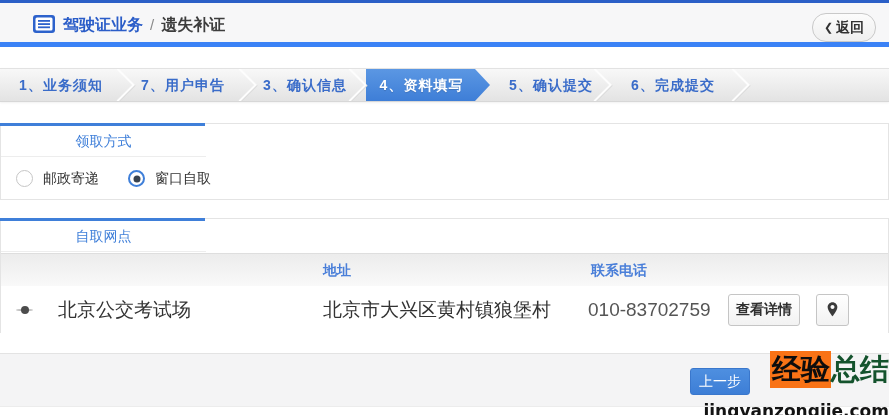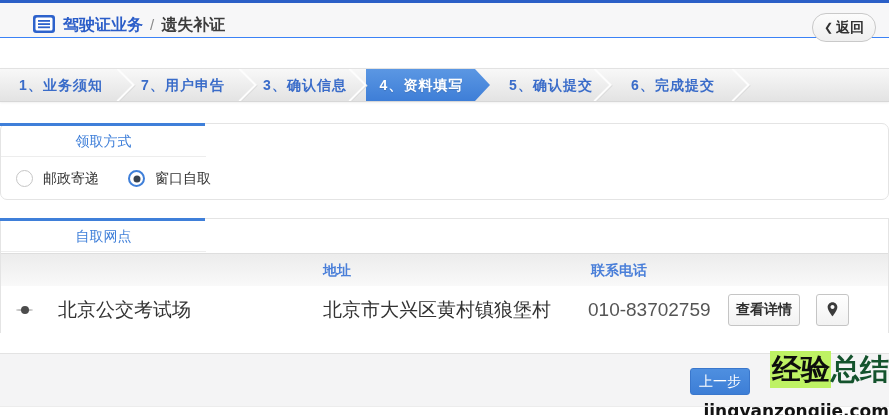--- a/index.html
+++ b/index.html
@@ -4,21 +4,21 @@
 <style>
   html,body{margin:0;padding:0;}
   body{
     width:889px;height:415px;position:relative;overflow:hidden;background:#fff;
     font-family:"Liberation Sans","DejaVu Sans",sans-serif;
     -webkit-font-smoothing:antialiased;
   }
   
   .topbar{position:absolute;left:0;top:0;width:100%;height:3px;background:#2b5fc7;}
   
-  .header{position:absolute;left:0;top:3px;width:100%;height:35px;background:#f7f7f8;border-bottom:1px solid #3b82f6;box-sizing:border-box;}
+  .header{position:absolute;left:0;top:3px;width:100%;height:44px;background:#f7f7f8;border-bottom:5px solid #3b82f6;box-sizing:border-box;}
   .hdr-icon{position:absolute;left:33px;top:12px;width:22px;height:18px;}
   .hdr-title{position:absolute;left:63px;top:0;height:43px;line-height:43px;font-size:16px;font-weight:bold;white-space:nowrap;}
   .hdr-title .cat{color:#2b5dc8;cursor:pointer;}
   .hdr-title .sep{color:#8a8a8a;font-weight:normal;padding:0 7px;font-size:15px;}
   .hdr-title .sub{color:#3d3d3d;}
   .back-btn{position:absolute;right:13px;top:10px;width:64px;height:29px;box-sizing:border-box;
     background:linear-gradient(#fcfcfc,#efefef);border:1px solid #c9c9c9;border-radius:14px;
     font-size:14px;font-weight:bold;color:#333;text-align:center;line-height:26px;cursor:pointer;}
   .back-btn .chev{font-size:11px;margin-right:3px;position:relative;top:-1px;}
   
@@ -31,21 +31,21 @@
     clip-path:polygon(0 0,calc(100% - 15px) 0,100% 50%,calc(100% - 15px) 100%,0 100%);
     padding-right:13px;box-sizing:border-box;text-shadow:0 1px 1px rgba(0,0,0,.15);}
   .chevSep{position:absolute;top:50%;width:22px;height:22px;
     border-top:2px solid #fdfdfd;border-right:2px solid #fdfdfd;
     transform:translateY(-50%) rotate(45deg);filter:drop-shadow(1px 0 0 #d9d9d9);}
   
   .sec{position:absolute;left:0;width:100%;box-sizing:border-box;background:#fff;border:1px solid #e4e4e4;}
   .sec .accent{position:absolute;left:-1px;top:-1px;width:205px;height:3px;background:#3f7fd9;}
   .sec-title{height:33px;line-height:34px;width:205px;text-align:center;color:#3f7fd9;font-size:14px;
     border-bottom:1px solid #ededed;box-sizing:border-box;}
-  .sec1{top:123px;height:77px;border-radius:7px;}
+  .sec1{top:123px;height:77px;}
   .radio-row{position:absolute;left:0;top:34px;right:0;bottom:0;display:flex;align-items:center;padding-left:15px;}
   .opt{display:flex;align-items:center;cursor:pointer;}
   .opt + .opt{margin-left:29px;}
   .opt .lbl{margin-left:10px;font-size:14px;color:#333;}
   .radio{width:15px;height:15px;border:1px solid #c6c6c6;border-radius:50%;background:#fff;display:inline-block;position:relative;box-sizing:content-box;}
   .radio.sel-blue{width:13px;height:13px;border:2px solid #3f7fd9;}
   .radio.sel-blue::after{content:"";position:absolute;left:50%;top:50%;transform:translate(-50%,-50%);
     width:7px;height:7px;border-radius:50%;background:#38424f;}
   .radio.sel-gray{border-color:#b5b5b5;}
   .radio.sel-gray::after{content:"";position:absolute;left:50%;top:50%;transform:translate(-50%,-50%);
@@ -65,21 +65,21 @@
   .pin-btn{left:815px;width:33px;height:32px;line-height:28px;}
   
   .footer{position:absolute;left:0;top:353px;width:100%;height:54px;box-sizing:border-box;
     background:#f4f4f5;border-top:1px solid #e3e3e3;border-bottom:1px solid #ececec;}
   .prev-btn{position:absolute;left:690px;top:14px;width:60px;height:27px;box-sizing:border-box;
     background:linear-gradient(#4e8fe0,#3d7ed6);border:1px solid #3a77cc;border-radius:3px;
     color:#fff;font-size:14px;text-align:center;line-height:24px;cursor:pointer;}
   
   .watermark{position:absolute;right:0;top:355px;text-align:right;line-height:1;pointer-events:none;}
   .wm1{font-size:29px;font-weight:bold;white-space:nowrap;}
-  .wm1 .hl{background:#bef264;color:#0d0d0d;padding:2px 1px 3px 2px;}
+  .wm1 .hl{background:#f97316;color:#0d0d0d;padding:2px 1px 3px 2px;}
   .wm1 .rd{color:#14532d;}
   .wm2{font-size:17px;font-weight:bold;color:#141414;margin-top:19px;white-space:nowrap;
     font-family:"DejaVu Sans",sans-serif;letter-spacing:0;}
 </style>
 </head>
 <body>
 
 <div class="topbar"></div>
 
 <div class="header">

